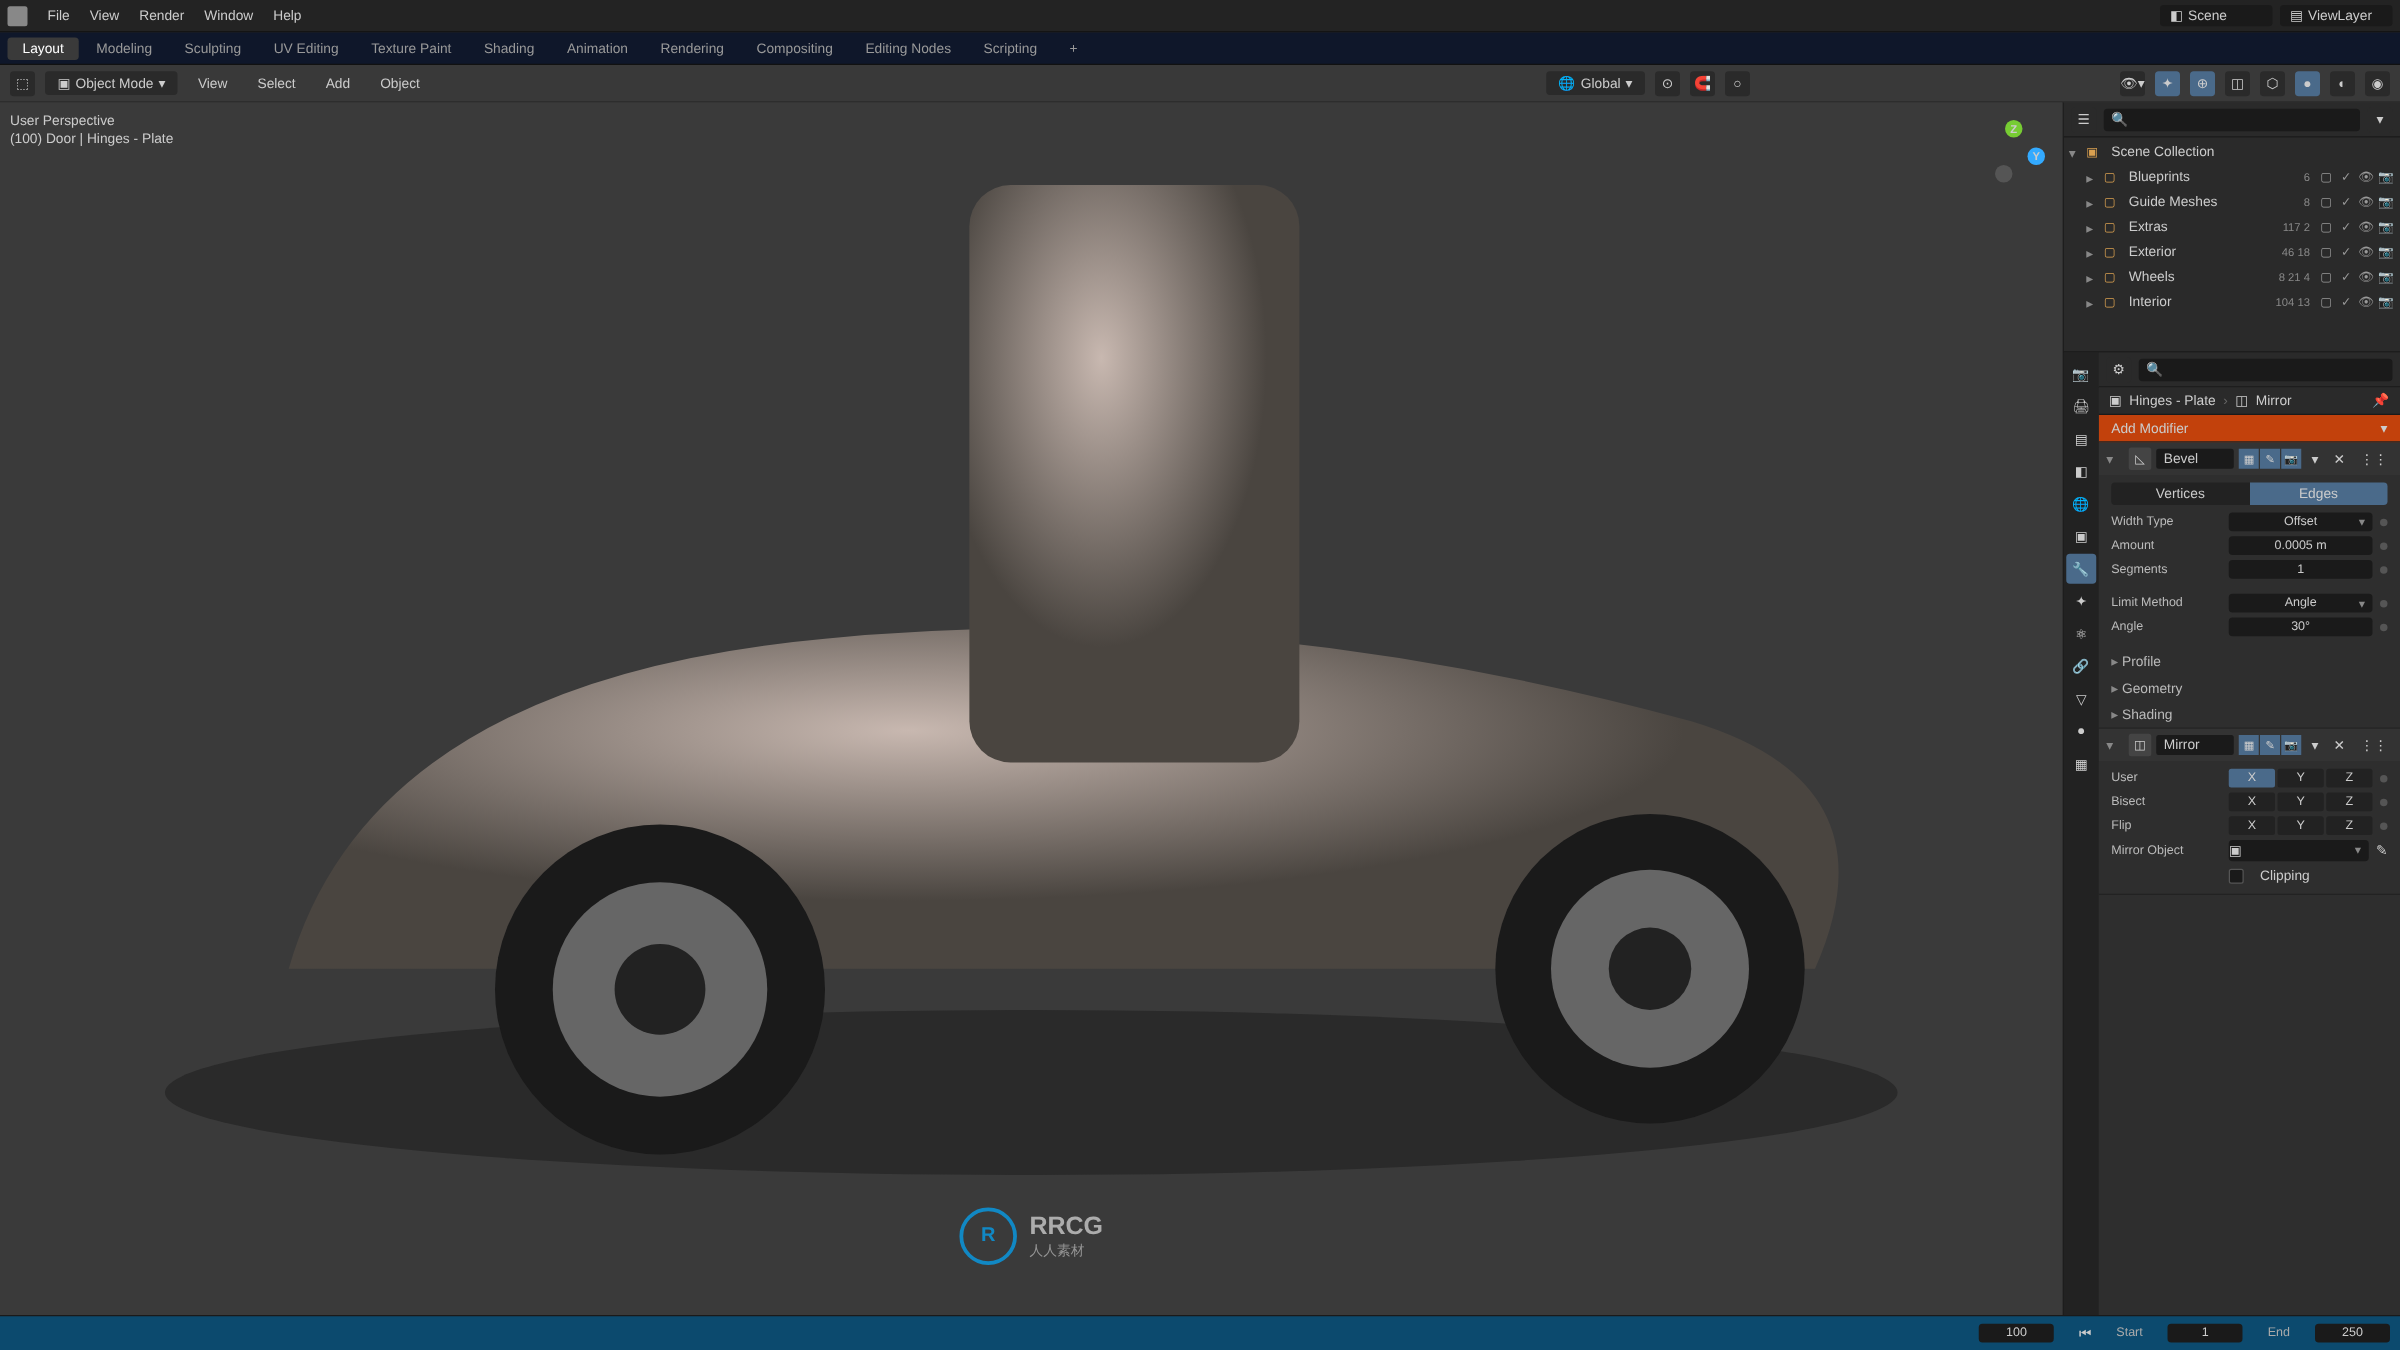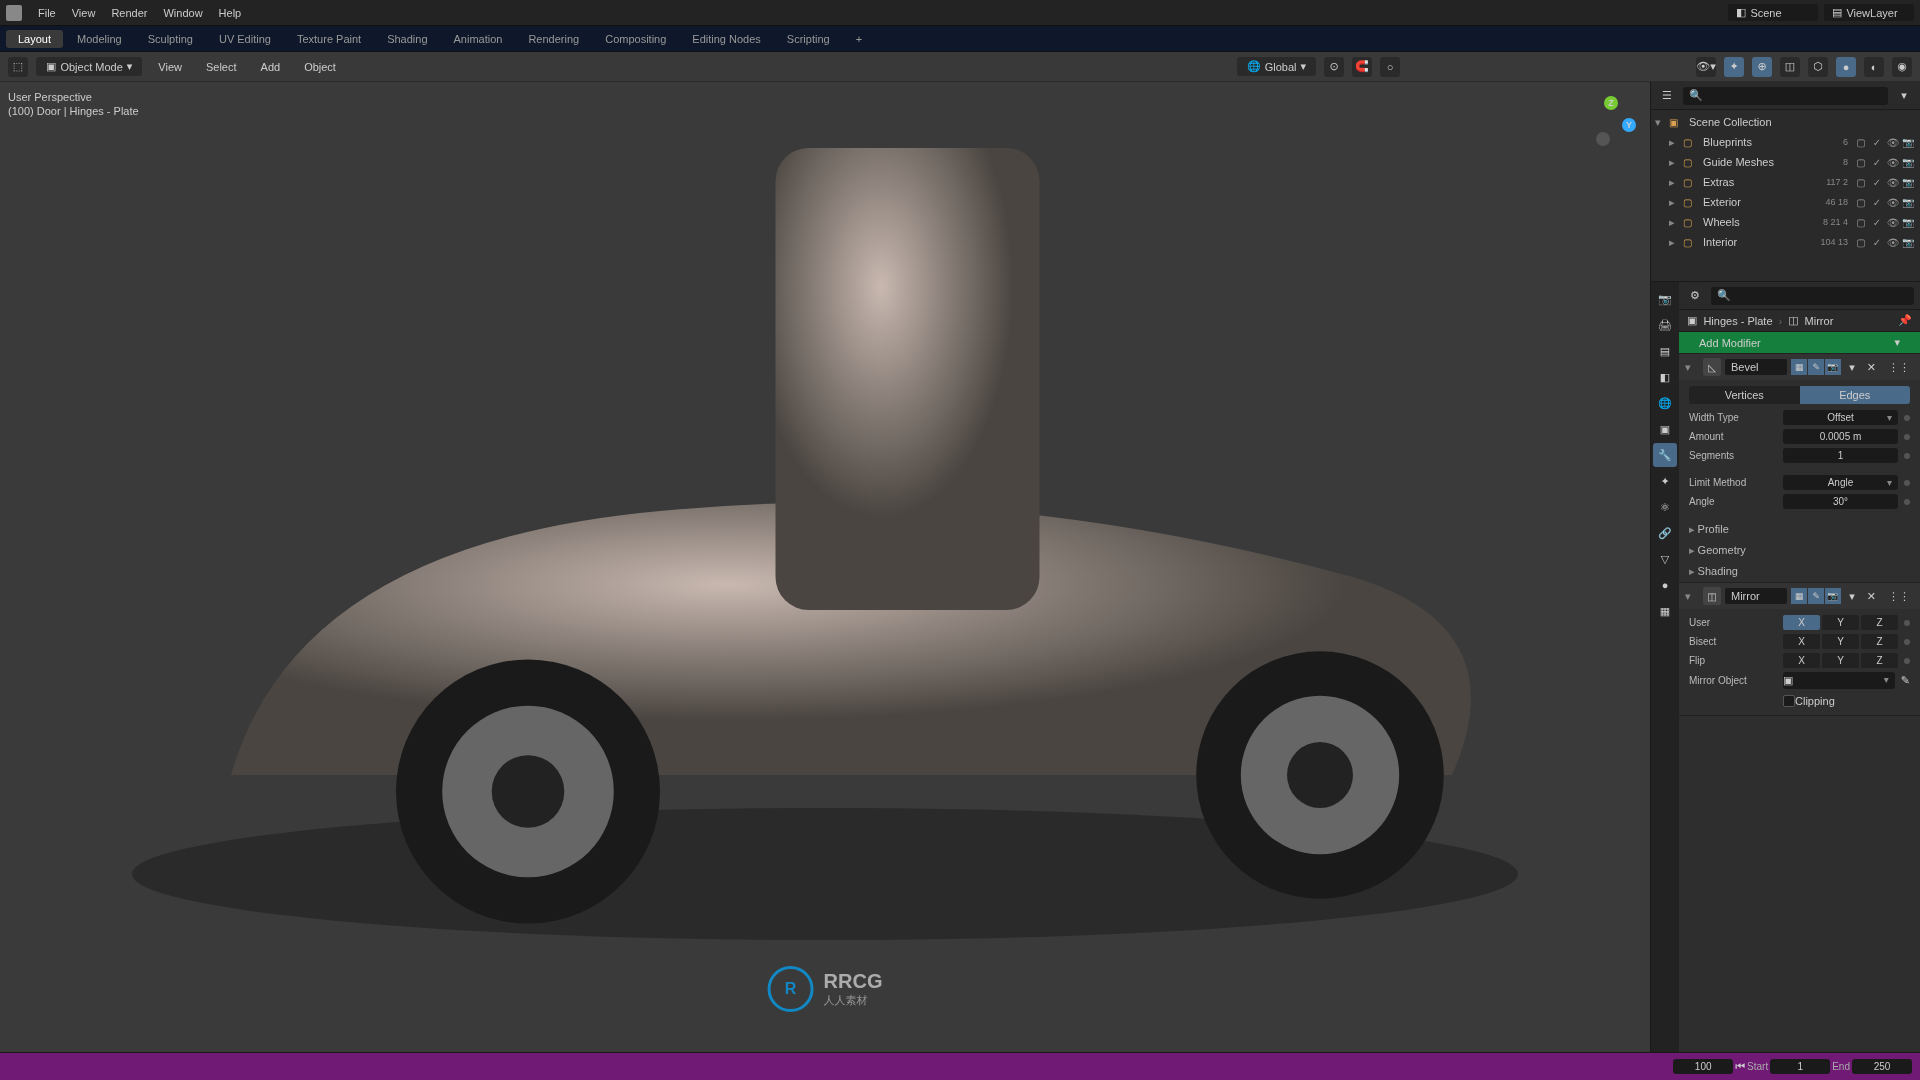--- a/index.html
+++ b/index.html
@@ -41,21 +41,21 @@
 .out-stats{color:#888;font-size:9px;margin-right:6px}
 .out-vis{display:flex;gap:2px}
 .out-vis span{width:14px;text-align:center;color:#999;cursor:pointer;font-size:10px}
 .props{flex:1;display:flex;overflow:hidden}
 .props-tabs{width:28px;background:#222;display:flex;flex-direction:column;padding-top:4px}
 .ptab{width:24px;height:24px;margin:1px auto;border-radius:3px;display:flex;align-items:center;justify-content:center;cursor:pointer;font-size:11px}
 .ptab.active{background:#4a6a8a}
 .props-body{flex:1;overflow:auto;background:#2e2e2e;padding:0}
 .crumb{display:flex;align-items:center;gap:6px;padding:4px 8px;background:#2a2a2a;border-bottom:1px solid #1a1a1a}
 .crumb-sep{color:#666}
-.panel-head{background:#15803d;padding:4px 20px;border-bottom:1px solid #222;cursor:pointer;display:flex;align-items:center;gap:6px}
+.panel-head{background:#c2410c;padding:4px 10px;border-bottom:1px solid #222;cursor:pointer;display:flex;align-items:center;gap:6px}
 .mod-block{border-bottom:1px solid #222}
 .mod-head{display:flex;align-items:center;padding:4px 6px;gap:4px;background:#333}
 .mod-head .mico{width:18px;height:18px;background:#444;border-radius:2px;display:flex;align-items:center;justify-content:center;font-size:10px}
 .mod-name{flex:1;background:#1a1a1a;padding:2px 6px;border-radius:2px}
 .mod-ctrl{display:flex;gap:1px}
 .mod-ctrl span{width:16px;height:16px;background:#444;display:flex;align-items:center;justify-content:center;cursor:pointer;font-size:9px}
 .mod-ctrl span.on{background:#4a6a8a}
 .mod-body{padding:6px 10px}
 .toggle-row{display:flex;gap:0;margin-bottom:6px}
 .toggle-row .half{flex:1;text-align:center;padding:3px;background:#222;cursor:pointer}
@@ -65,23 +65,23 @@
 .prop-row{display:flex;align-items:center;margin-bottom:4px;gap:6px}
 .prop-label{width:88px;color:#bbb;font-size:10px}
 .prop-field{flex:1;background:#1a1a1a;padding:2px 0;border-radius:3px;text-align:center;position:relative;font-size:10px}
 .prop-field.drop::after{content:"▾";position:absolute;right:6px;color:#888}
 .dot{width:6px;height:6px;border-radius:50%;background:#555;cursor:pointer}
 .axis-row{display:flex;gap:2px}
 .axis-row .ab{flex:1;text-align:center;padding:2px;background:#222;border-radius:2px;cursor:pointer;font-size:10px}
 .axis-row .ab.active{background:#4a6a8a}
 .sub-panel{padding:4px 10px;cursor:pointer;color:#bbb}
 .sub-panel::before{content:"▸ ";color:#888}
-.checkbox-row{display:flex;align-items:center;gap:0;padding:2px 0}
+.checkbox-row{display:flex;align-items:center;gap:13px;padding:2px 0}
 .chk{width:12px;height:12px;background:#1a1a1a;border:1px solid #555;border-radius:2px}
-.timeline{height:28px;background:#701a75;display:flex;align-items:center;padding:0 8px;gap:2px;border-top:1px solid #1a1a1a}
+.timeline{height:28px;background:#0c4a6e;display:flex;align-items:center;padding:0 8px;gap:20px;border-top:1px solid #1a1a1a}
 .tl-field{background:#1a1a1a;padding:2px 8px;border-radius:3px;min-width:60px;text-align:center;font-size:10px}
 .tl-label{color:#aaa;font-size:10px}
 .ico{font-style:normal}
 svg{display:block}
 </style>
 </head>
 <body>
 
 <div class="topbar">
   <div class="logo"></div>

